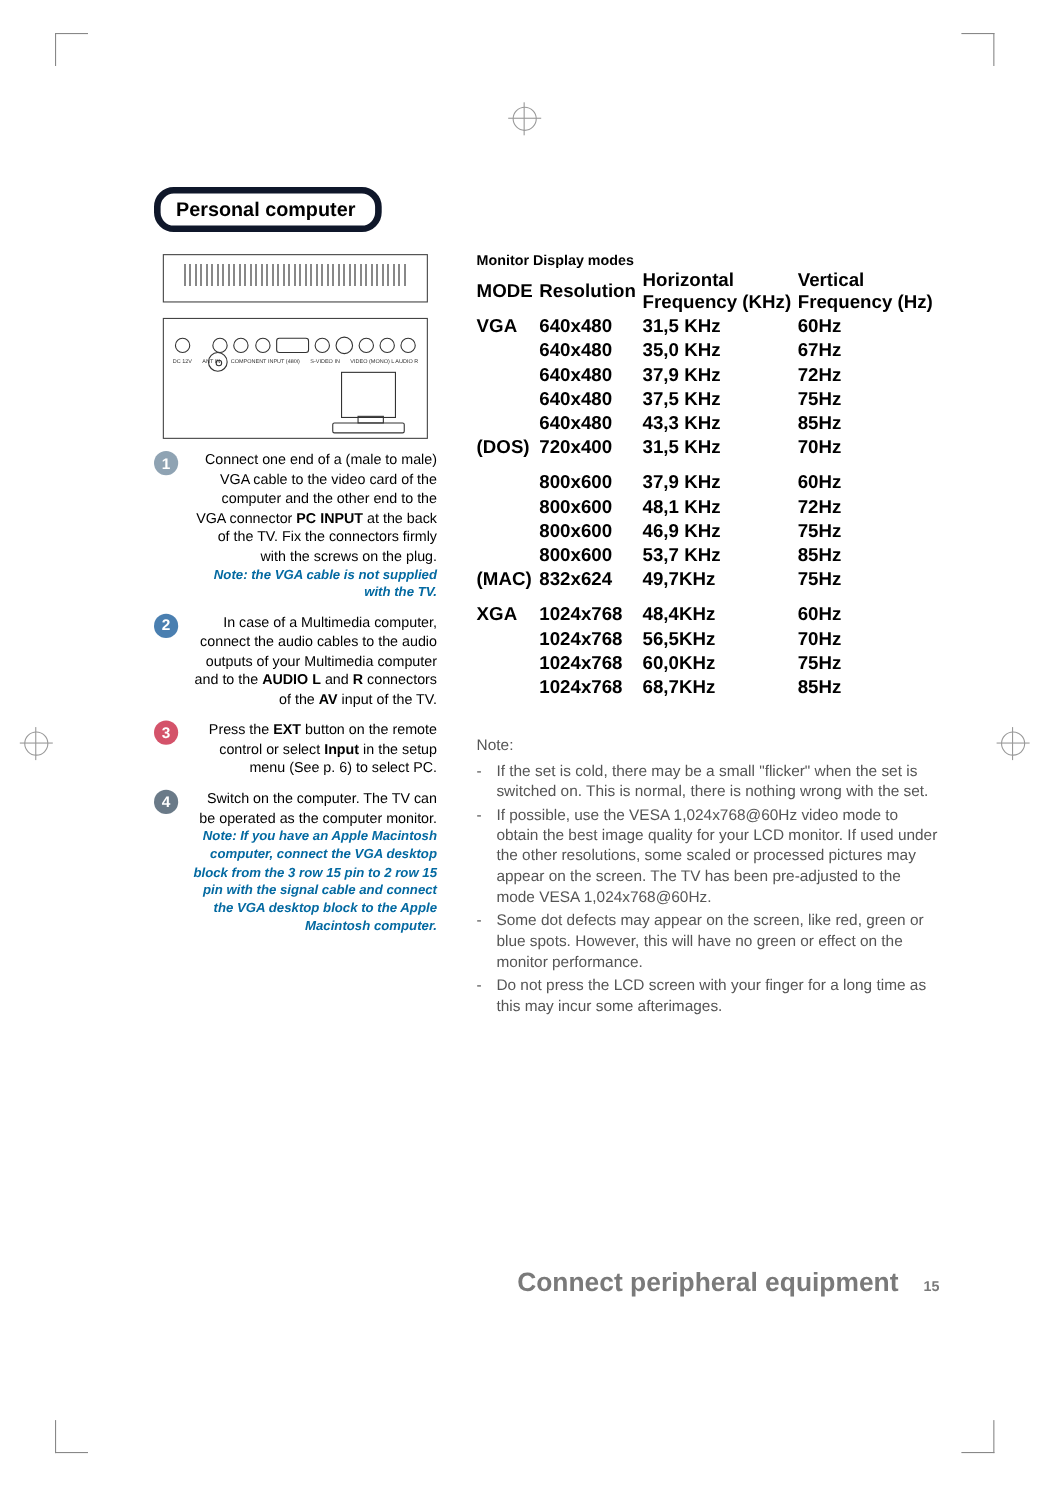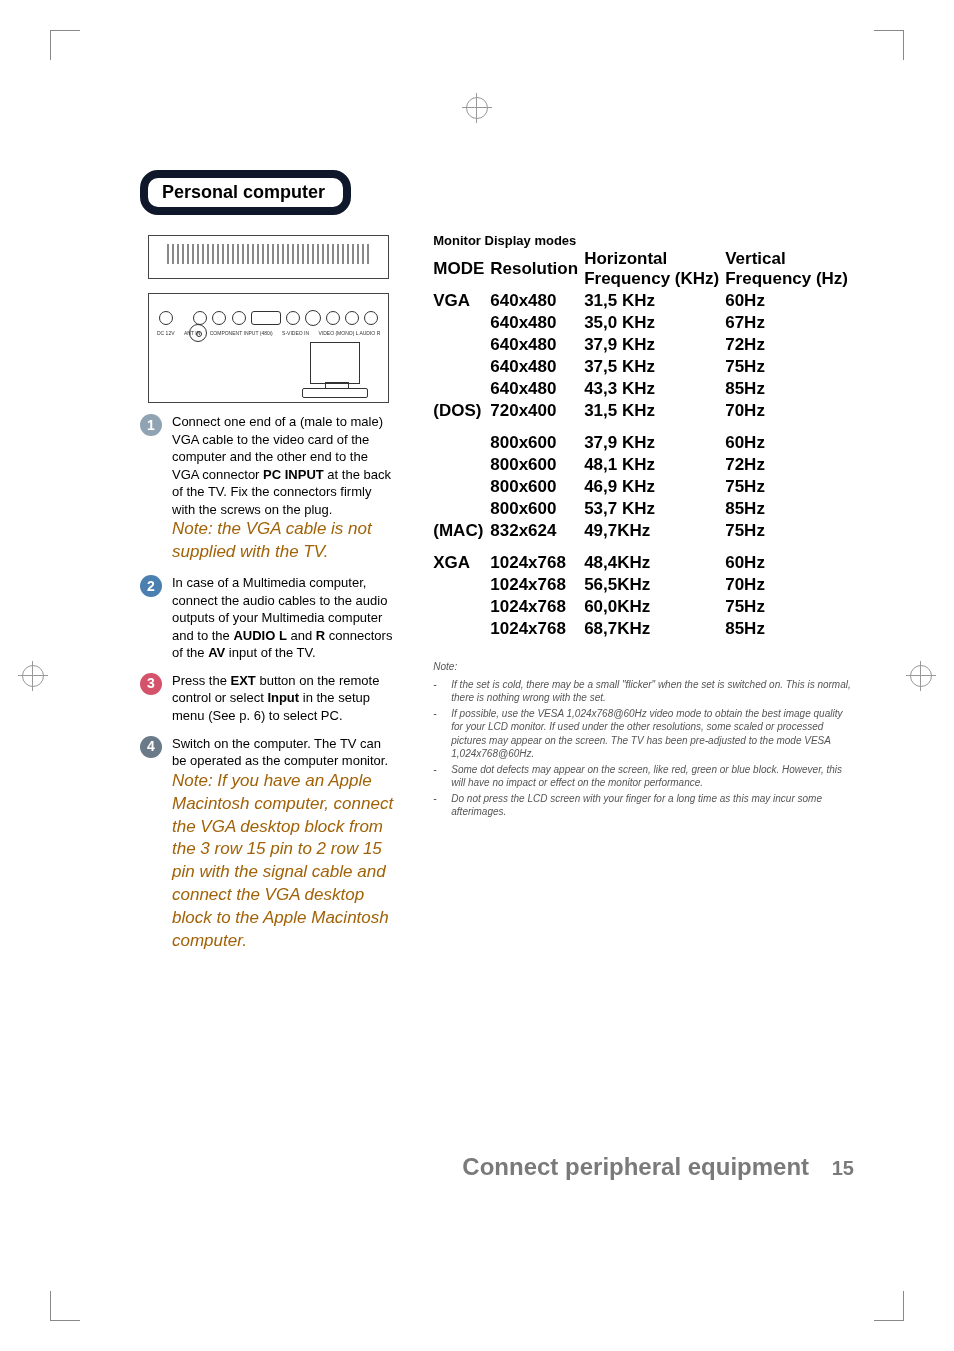--- a/index.html
+++ b/index.html
@@ -27,21 +27,21 @@
   .reg-top { top: 95px; left: 50%; transform: translateX(-50%); }
   .reg-left { top: 50%; left: 20px; transform: translateY(-50%); }
   .reg-right { top: 50%; right: 20px; transform: translateY(-50%); }
   .reg-circle { width: 22px; height: 22px; border: 1px solid #999; border-radius: 50%; position:absolute; top:2px; left:2px; }
   .reg-h { position:absolute; top:12px; left:-2px; width:30px; height:1px; background:#999; }
   .reg-v { position:absolute; left:12px; top:-2px; height:30px; width:1px; background:#999; }
 
   .section-title-wrap { margin-bottom: 18px; }
   .section-title {
     display: inline-block;
-    border: 8px solid #0f172a;
+    border: 6px solid #0f172a;
     border-radius: 18px;
     padding: 4px 18px 4px 14px;
     font-weight: 700;
     font-size: 18px;
   }
 
   .columns { display: flex; gap: 36px; }
   .col-left { width: 320px; }
   .col-right { flex: 1; }
 
@@ -65,40 +65,40 @@
   .ant{position:absolute;left:30px;top:14px;width:18px;height:18px;border:1.5px solid #333;border-radius:50%;}
   .ant::after{content:"";position:absolute;left:6px;top:6px;width:4px;height:4px;border:1px solid #333;border-radius:50%;}
 
   .step { display:flex; gap:10px; margin-bottom:10px; font-size:13px; line-height:1.35; }
   .step-num {
     flex:0 0 22px; width:22px; height:22px; border-radius:50%;
     color:#fff; font-weight:700; display:flex; align-items:center; justify-content:center;
     font-size:14px; margin-top:1px;
   }
   .n1{background:#8fa3b3;} .n2{background:#4a7fb0;} .n3{background:#d4536a;} .n4{background:#6a7a88;}
-  .step-body { flex:1; }
-  .step em, .ital { font-style: italic; color:#a16207; font-size:17px; }
+  .step-body { flex:1;text-align:right; }
+  .step em, .ital { font-style: italic; color:#0369a1; font-size:12px;font-weight:bold; }
 
   .subhead { font-weight:700; font-size:13px; }
   table.modes { border-collapse:collapse; font-size:17px; width:100%;font-weight:bold; }
   table.modes td { padding:1px 6px 1px 0; white-space:nowrap; }
   table.modes tr.gap td { height:10px; }
   .thead td { padding-bottom:2px; }
 
-  .note-block { margin-top:20px; font-size:10px; color:#555; font-style:italic; line-height:1.35;}
+  .note-block { margin-top:32px; font-size:14px; color:#555; line-height:1.35;}
   .note-block .hdr{margin-bottom:4px;}
   .note-item{display:flex;gap:8px;margin-bottom:2px;}
   .note-item .dash{flex:0 0 10px;}
 
   .footer {
     position:absolute; left:0; right:0; bottom:170px;
     text-align:right; padding-right:100px;
     font-size:24px; font-weight:700; color:#7a7a7a;
   }
-  .footer .pg{font-size:20px; font-weight:700; color:#7a7a7a; margin-left:16px;}
+  .footer .pg{font-size:13px; font-weight:700; color:#7a7a7a; margin-left:16px;}
 </style>
 </head>
 <body>
 
 <div class="crop-tl"></div>
 <div class="crop-tr"></div>
 <div class="crop-bl"></div>
 <div class="crop-br"></div>
 <div class="reg-top">
     <div class="reg-circle"></div>
@@ -293,21 +293,21 @@
           <div class="note-item">
             <span class="dash">-</span>
             <span>If the set is cold, there may be a small "flicker" when the set is switched on. This is normal, there is nothing wrong with the set.</span>
           </div>
           <div class="note-item">
             <span class="dash">-</span>
             <span>If possible, use the VESA 1,024x768@60Hz video mode to obtain the best image quality for your LCD monitor. If used under the other resolutions, some scaled or processed pictures may appear on the screen. The TV has been pre-adjusted to the mode VESA 1,024x768@60Hz.</span>
           </div>
           <div class="note-item">
             <span class="dash">-</span>
-            <span>Some dot defects may appear on the screen, like red, green or blue block. However, this will have no impact or effect on the monitor performance.</span>
+            <span>Some dot defects may appear on the screen, like red, green or blue spots. However, this will have no green or effect on the monitor performance.</span>
           </div>
           <div class="note-item">
             <span class="dash">-</span>
             <span>Do not press the LCD screen with your finger for a long time as this may incur some afterimages.</span>
           </div>
         </div>
     </div>
   </div>
 </div>
 

